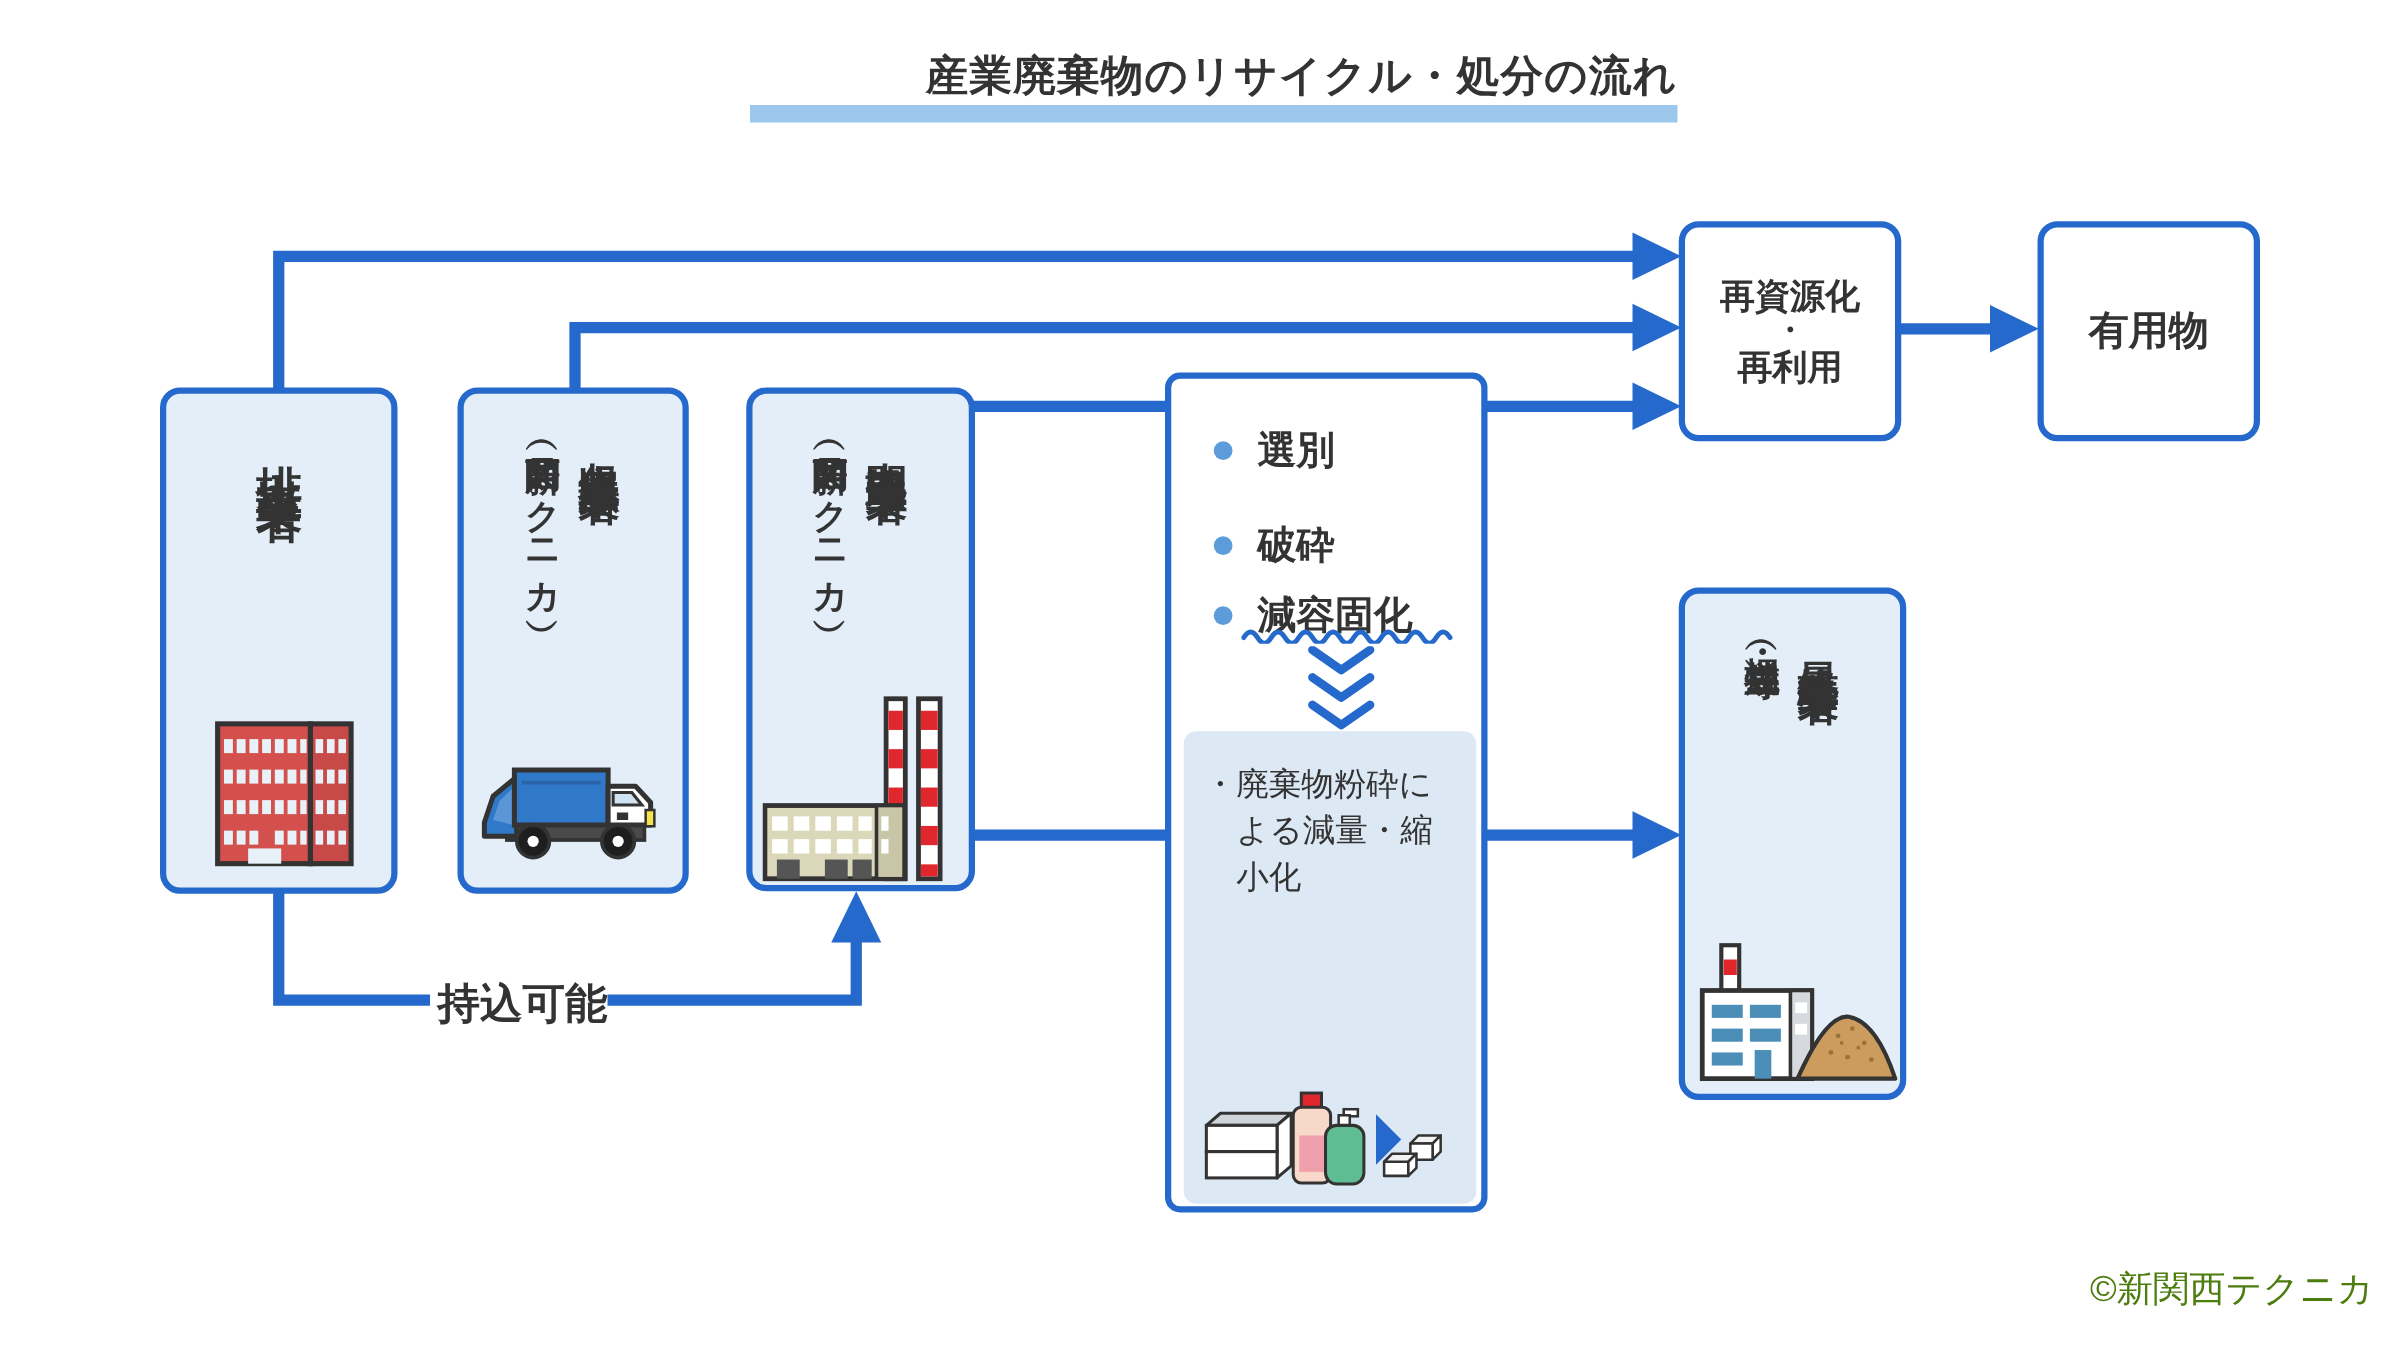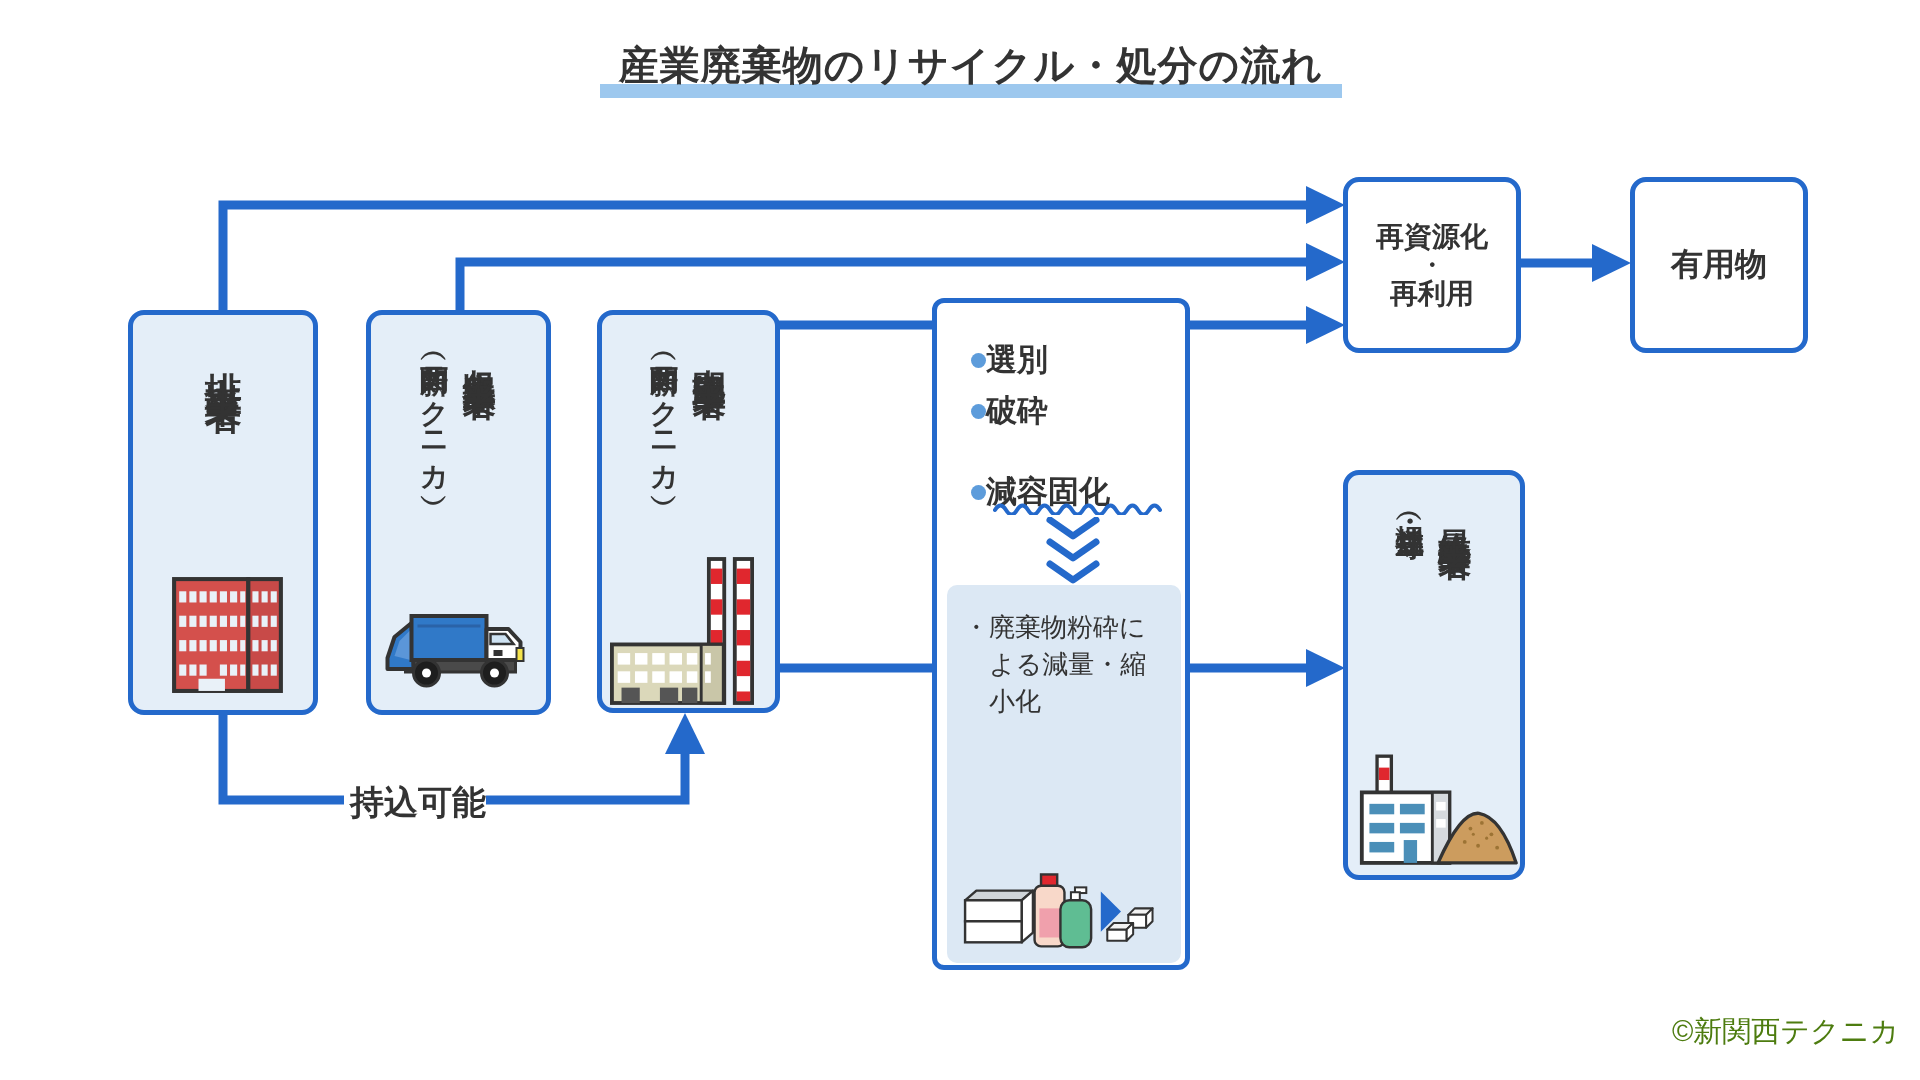--- a/index.html
+++ b/index.html
@@ -3,22 +3,22 @@
 <meta charset="utf-8">
 <style>
   html,body{margin:0;padding:0;background:#ffffff;}
   #canvas{
     position:relative;width:1920px;height:1080px;background:#ffffff;overflow:hidden;
     font-family:"Liberation Sans","DejaVu Sans",sans-serif;color:#333333;
   }
   
   .title-underline{position:absolute;left:600px;top:84px;width:742px;height:14px;background:#9dc8ee;}
   .flow-title{
-    position:absolute;left:600px;top:38px;width:742px;text-align:center;
-    font-size:40px;font-weight:bold;letter-spacing:1px;color:#333;z-index:2;
+    position:absolute;left:600px;top:38px;width:742px;text-align:right;
+    font-size:34px;font-weight:bold;letter-spacing:1px;color:#333;z-index:2;
   }
   
   .node{
     position:absolute;border:5px solid #2469cb;border-radius:16px;background:#e4eef8;box-sizing:border-box;z-index:1;
   }
   .node.white{background:#ffffff;}
   .vlabel{
     position:absolute;top:28px;left:50%;transform:translateX(-50%);
     writing-mode:vertical-rl;text-orientation:mixed;
     font-weight:bold;color:#333;line-height:1.5;white-space:nowrap;
@@ -27,21 +27,21 @@
   .vlabel .sub{font-size:28px;letter-spacing:1px;}
   .vlabel-single{font-size:37px;letter-spacing:6px;}
   .node-icon{position:absolute;z-index:2;}
   
   #node-discharger{left:128px;top:310px;width:190px;height:405px;}
   #node-collector{left:366px;top:310px;width:185px;height:405px;}
   #node-intermediate{left:597px;top:310px;width:183px;height:403px;}
   #node-final{left:1343px;top:470px;width:182px;height:410px;}
   
   #node-process{left:932px;top:298px;width:258px;height:672px;border-radius:12px;}
-  .bullet-row{position:absolute;left:34px;display:flex;align-items:center;gap:0;}
+  .bullet-row{position:absolute;left:34px;display:flex;align-items:center;gap:20px;}
   .bullet-dot{width:15px;height:15px;border-radius:50%;background:#5d9cdb;flex:0 0 auto;}
   .bullet-text{font-size:31px;font-weight:600;color:#333;}
   .detail-box{
     position:absolute;left:10px;top:282px;width:234px;height:378px;box-sizing:border-box;
     background:#dce8f4;border-radius:10px;padding:24px 28px 10px 16px;
     display:flex;flex-direction:column;gap:16px;
   }
   .detail-item{font-size:26px;line-height:1.42;color:#333;padding-left:1em;text-indent:-1em;font-weight:500;}
   .detail-icon{margin-top:auto;align-self:center;margin-bottom:2px;}
   
@@ -202,21 +202,21 @@
           <rect x="75" y="137" width="16" height="16"></rect>
       </g>
     </svg>
   </div>
 
   <div class="node white" id="node-process">
     <div class="bullet-row" style="top:36px">
       <span class="bullet-dot"></span>
       <span class="bullet-text">選別</span>
     </div>
-    <div class="bullet-row" style="top:87px">
+    <div class="bullet-row" style="top:112px">
       <span class="bullet-dot"></span>
       <span class="bullet-text">破砕</span>
     </div>
     <div class="bullet-row" style="top:168px">
       <span class="bullet-dot"></span>
       <span class="bullet-text">減容固化</span>
     </div>
     <svg style="position:absolute;left:56px;top:198px" width="176" height="14" viewBox="0 0 176 14">
       <path d="M2 9 q5.5 -9 11 0 t11 0 t11 0 t11 0 t11 0 t11 0 t11 0 t11 0 t11 0 t11 0 t11 0 t11 0 t11 0 t11 0 t11 0" fill="none" stroke="#2469cb" stroke-width="4" stroke-linecap="round"></path>
     </svg>

